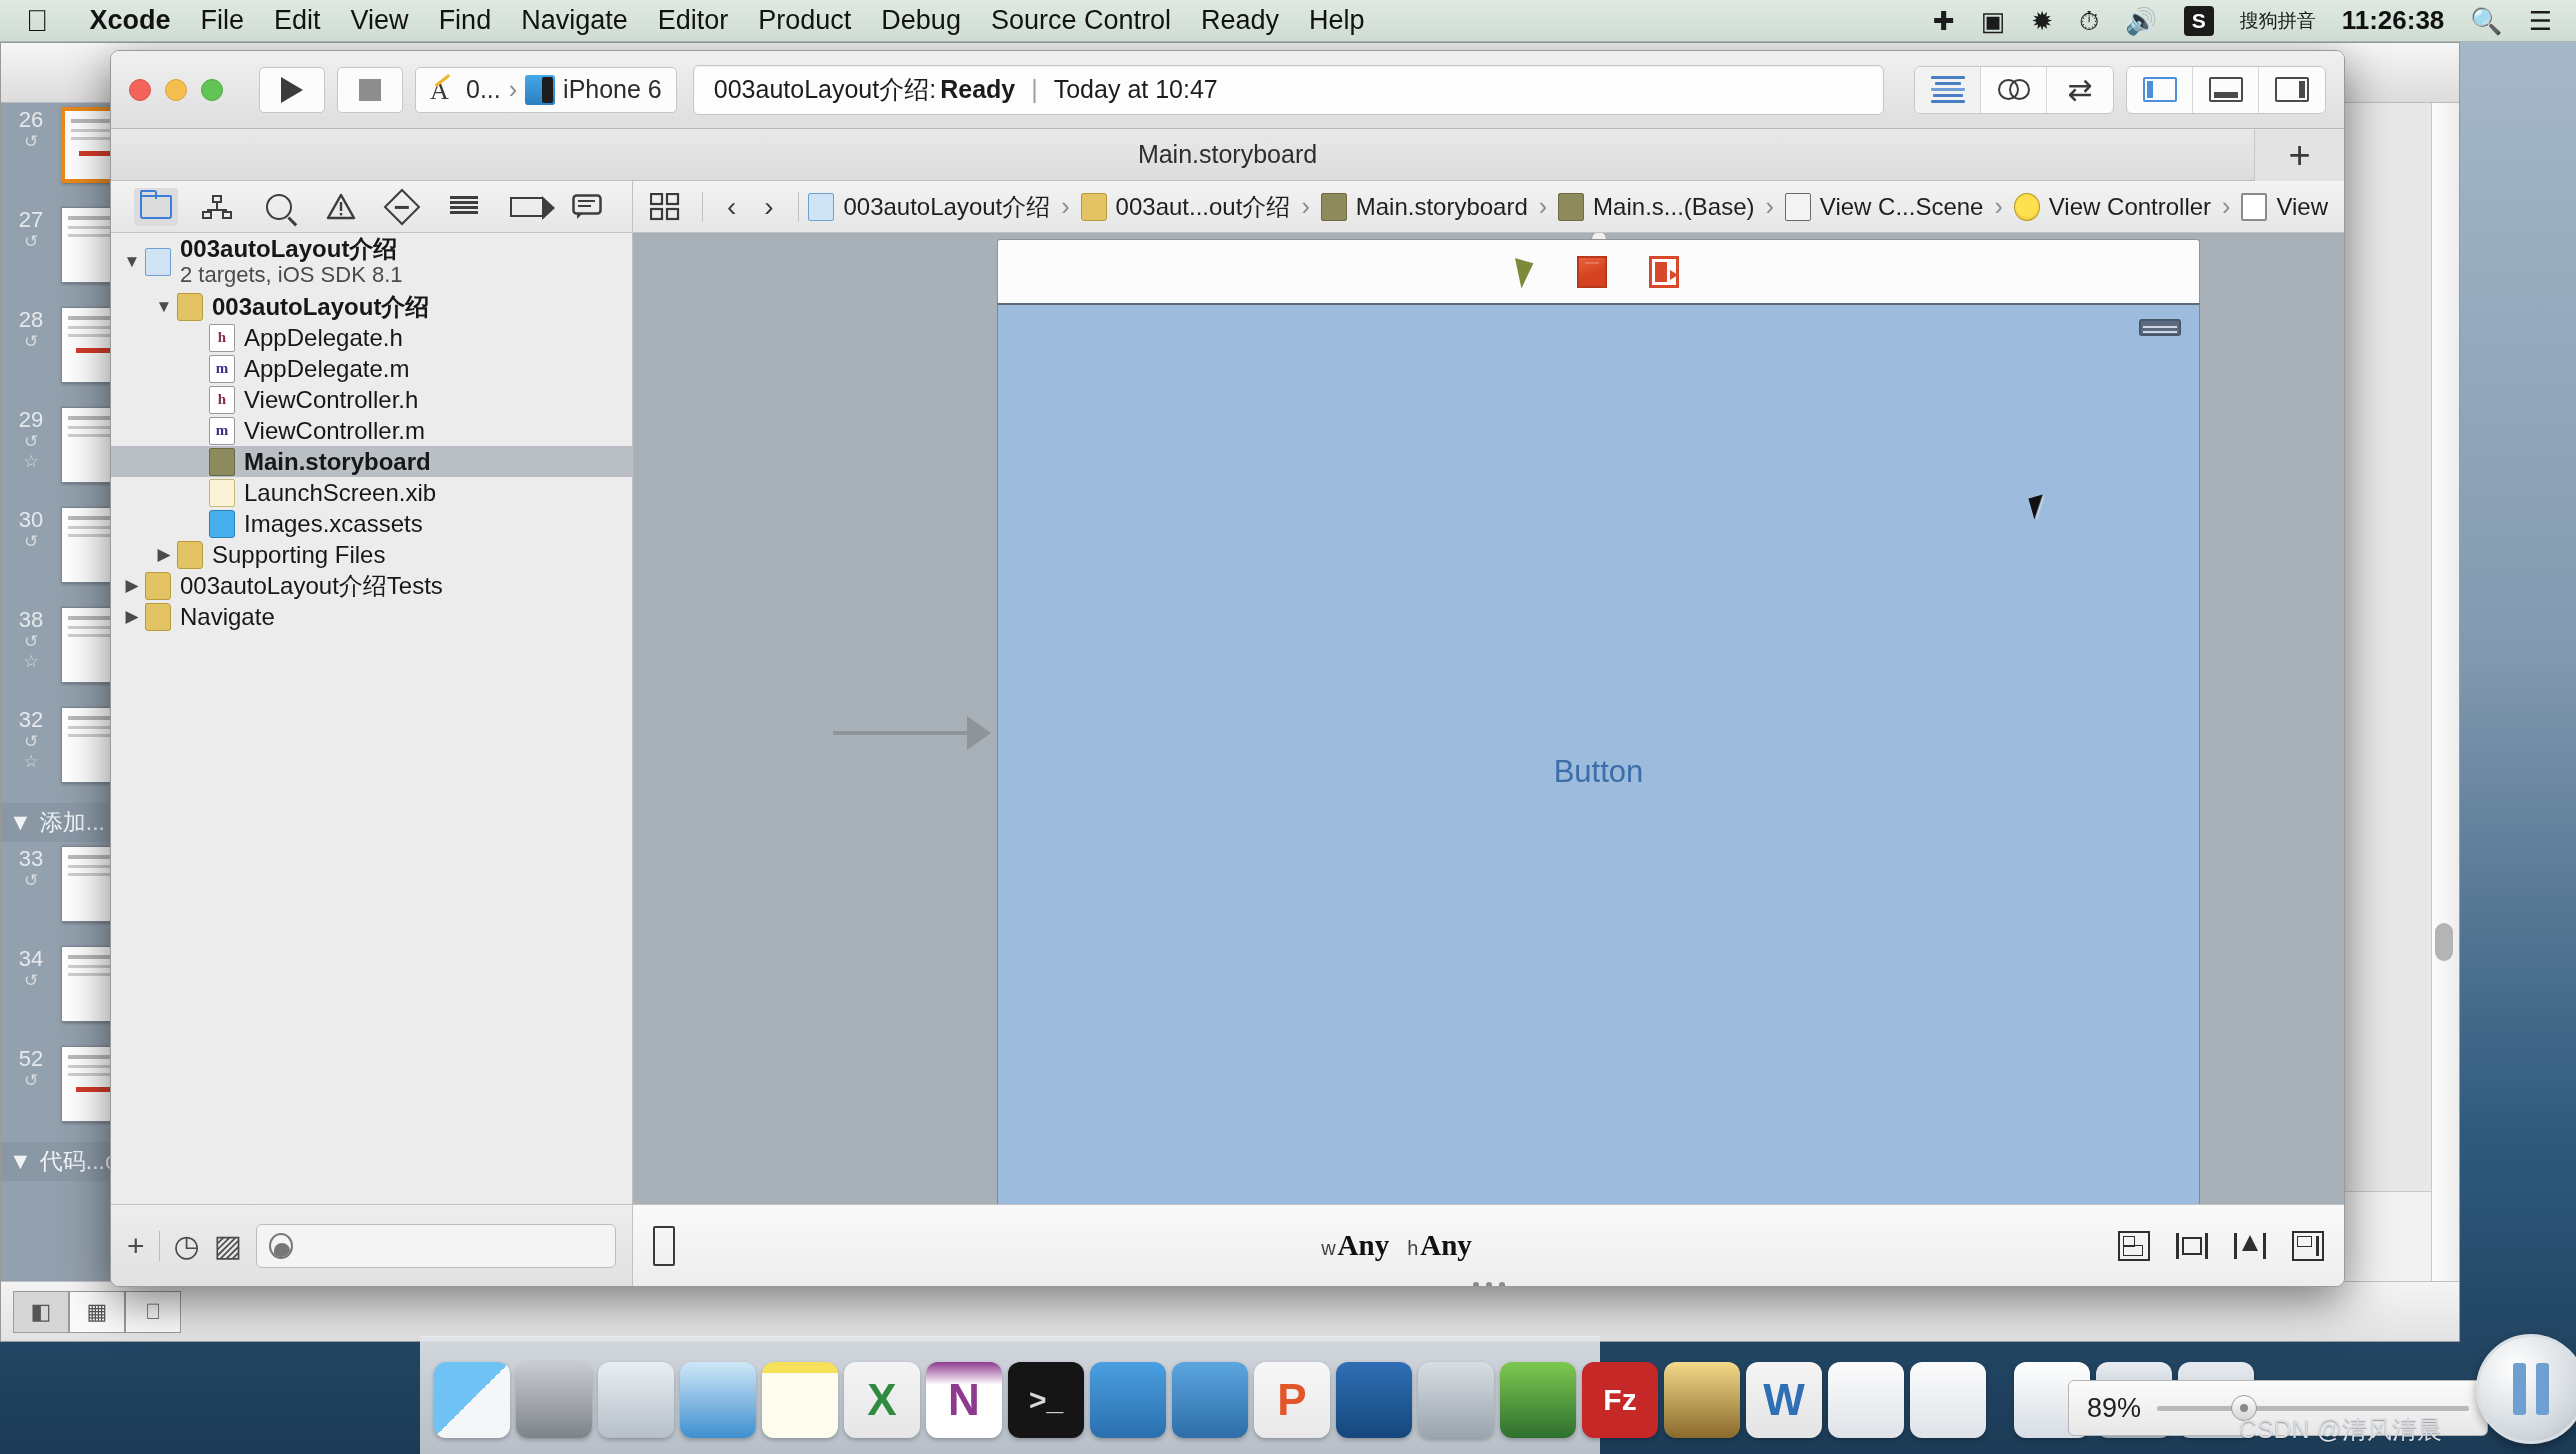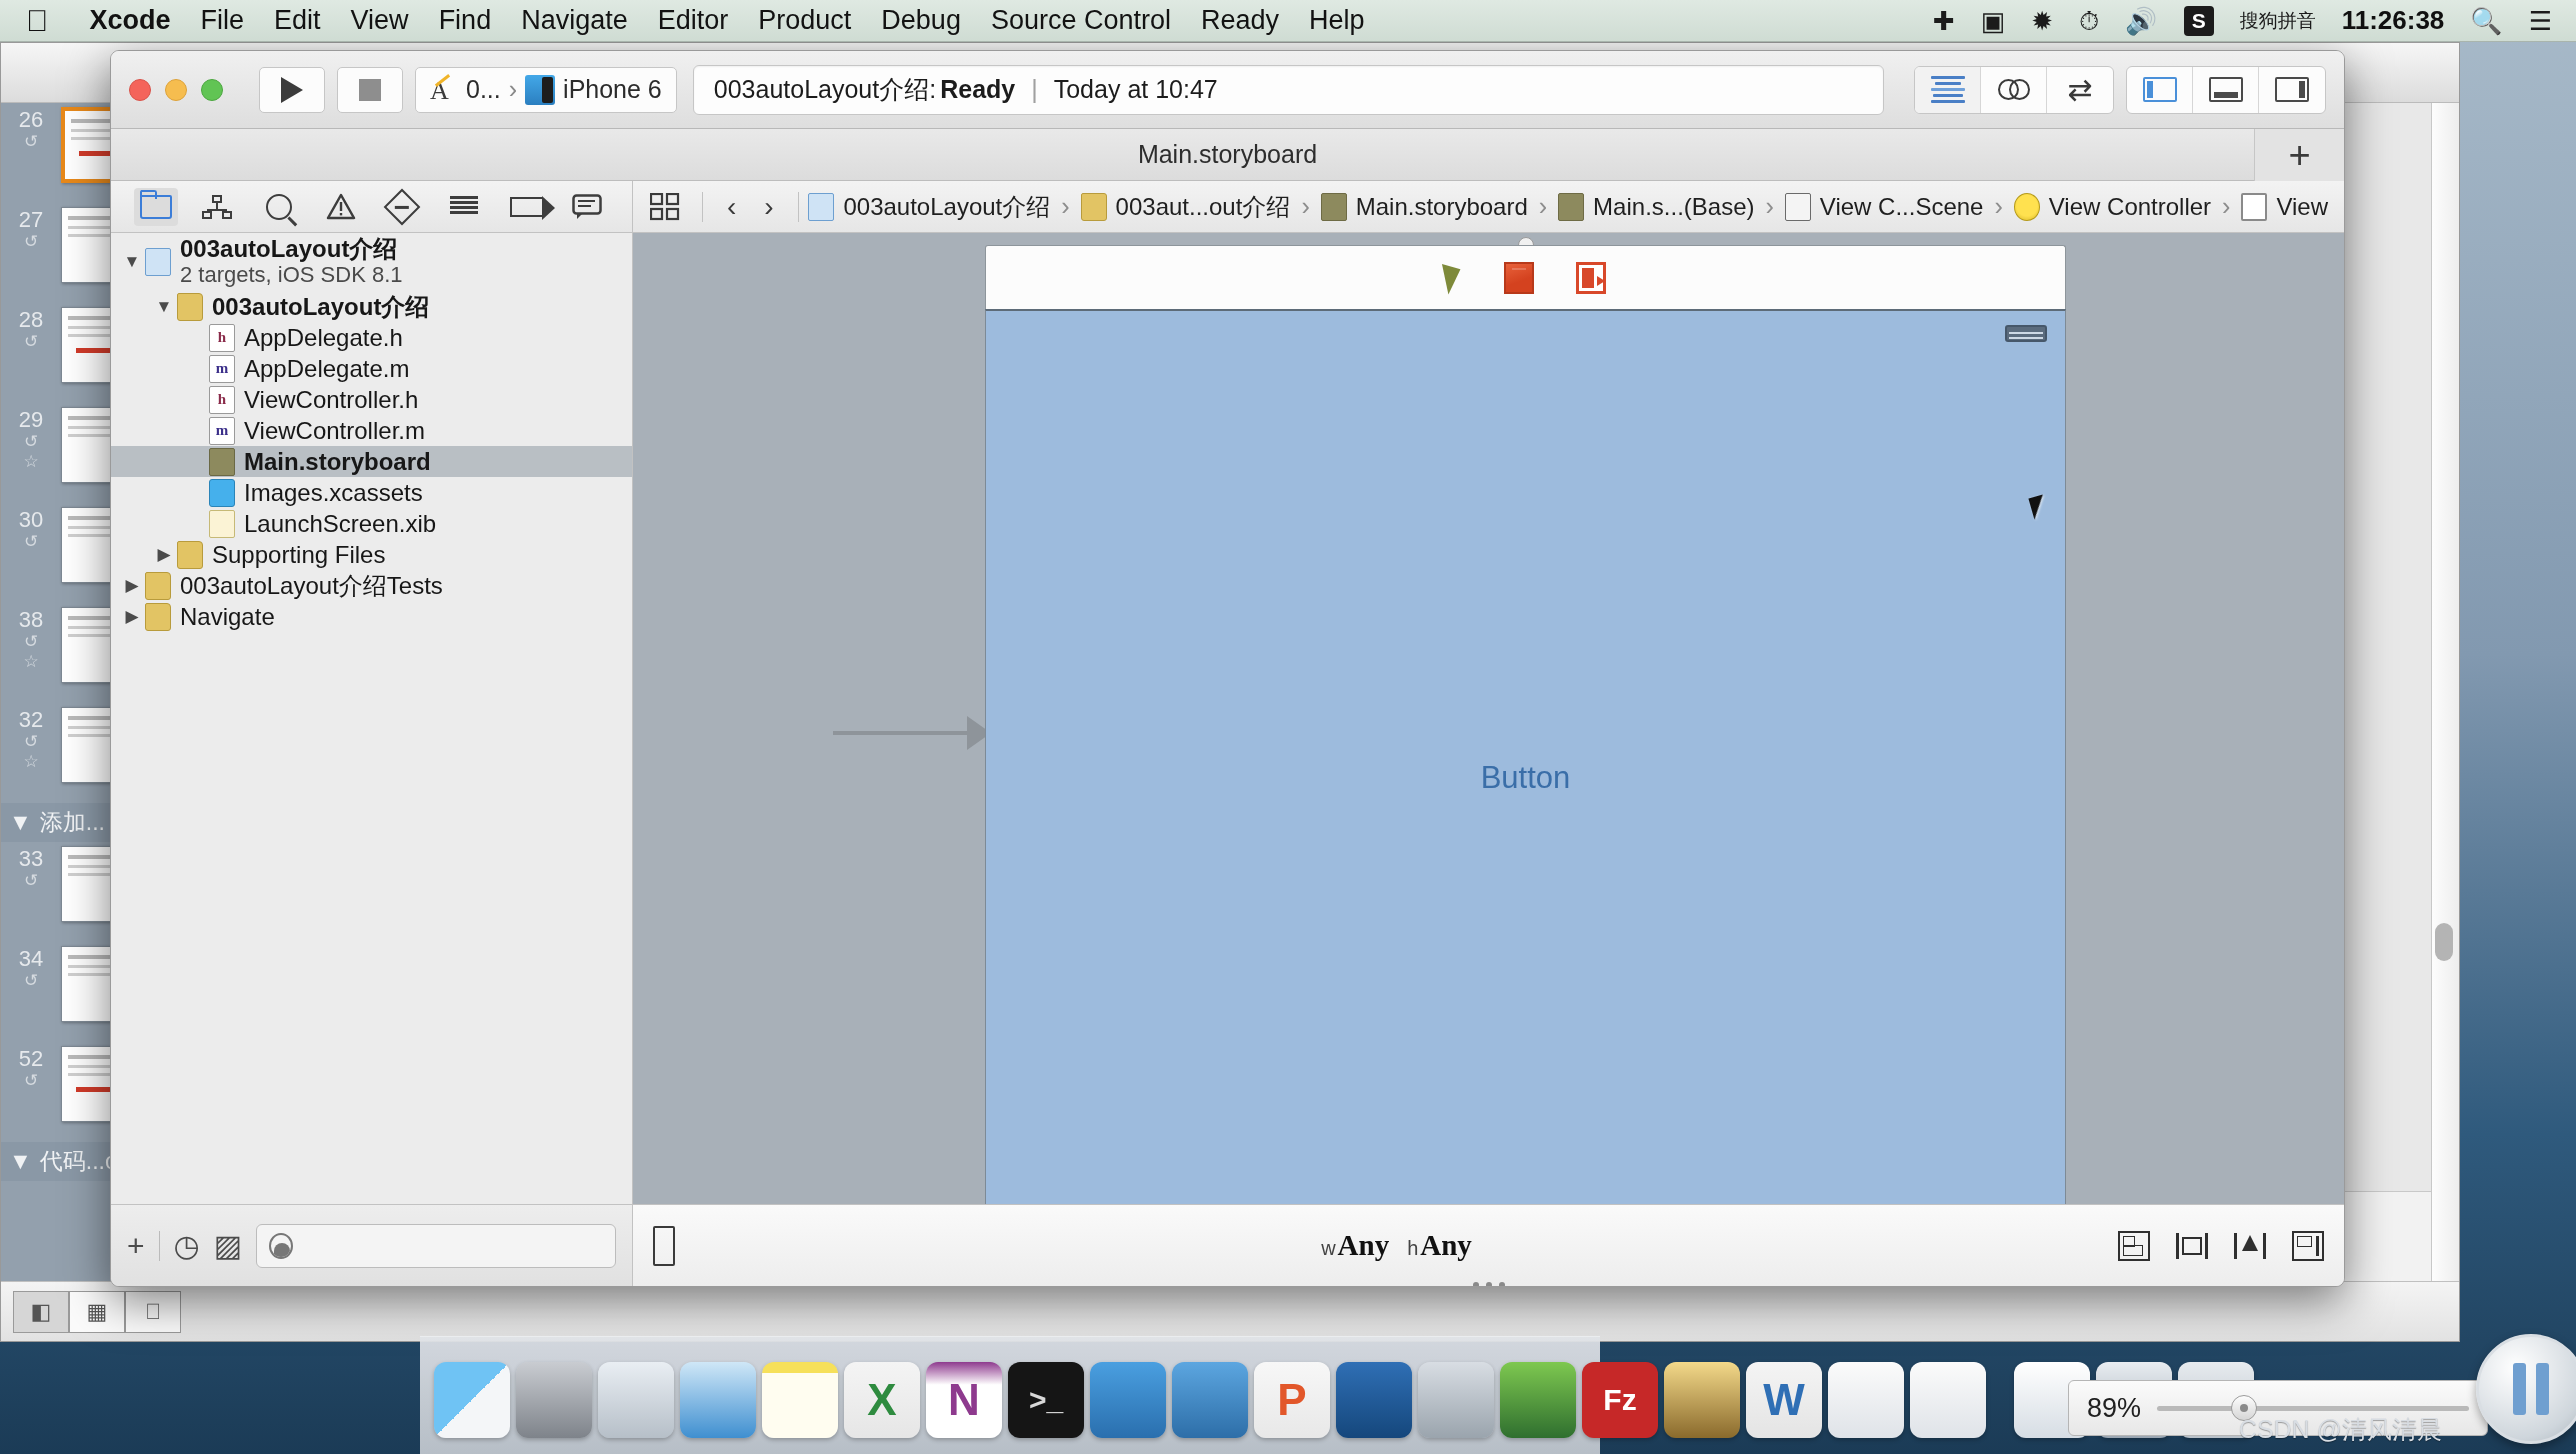--- a/index.html
+++ b/index.html
@@ -321,22 +321,22 @@
   .filter-circ:after { content:""; position:absolute; left:3px; top:8px; width:16px; height:16px; background:#777; border-radius:50% 50% 0 0;}
 
   
   #editor {
     position: absolute; left: 522px; top: 182px; right: 0; bottom: 82px;
     background: #a8b0b8;
     overflow: hidden;
   }
   #canvas-wrap { position: absolute; inset: 0; }
   #vc-frame {
-    position: absolute; left: 352px; top: 6px;
-    width: 1081px; height: 1000px; margin-top: 6px;
+    position: absolute; left: 364px; top: 6px;
+    width: 1203px; height: 1000px;
   }
   #vc-topbar {
     position: absolute; left: 0; top: 0; width: 100%; height: 64px;
     background: #fcfcfc; border: 1px solid #8d959b; border-bottom:none;
     border-radius: 3px 3px 0 0;
     display: flex; align-items: center; justify-content: center; gap: 42px;
   }
   .vc-dock-ico { width: 34px; height: 34px; }
   #ico-firstresp {
     width:0; height:0;
@@ -853,28 +853,28 @@
         </div>
         <div class="tree-row selected bold">
           <span class="spacer" style="width: 64px;"></span>
           <span class="disc"></span>
           <span class="ti ti-storyboard"></span>
           <span>Main.storyboard</span>
         </div>
         <div class="tree-row">
           <span class="spacer" style="width: 64px;"></span>
           <span class="disc"></span>
-          <span class="ti ti-xcassets"></span>
-          <span>Images.xcassets</span>
+          <span class="ti ti-xib"></span>
+          <span>LaunchScreen.xib</span>
         </div>
         <div class="tree-row">
           <span class="spacer" style="width: 64px;"></span>
           <span class="disc"></span>
-          <span class="ti ti-xib"></span>
-          <span>LaunchScreen.xib</span>
+          <span class="ti ti-xcassets"></span>
+          <span>Images.xcassets</span>
         </div>
         <div class="tree-row">
           <span class="spacer" style="width: 32px;"></span>
           <span class="disc">▶</span>
           <span class="ti ti-folder"></span>
           <span>Supporting Files</span>
         </div>
         <div class="tree-row">
           <span class="spacer" style="width: 0px;"></span>
           <span class="disc">▶</span>

